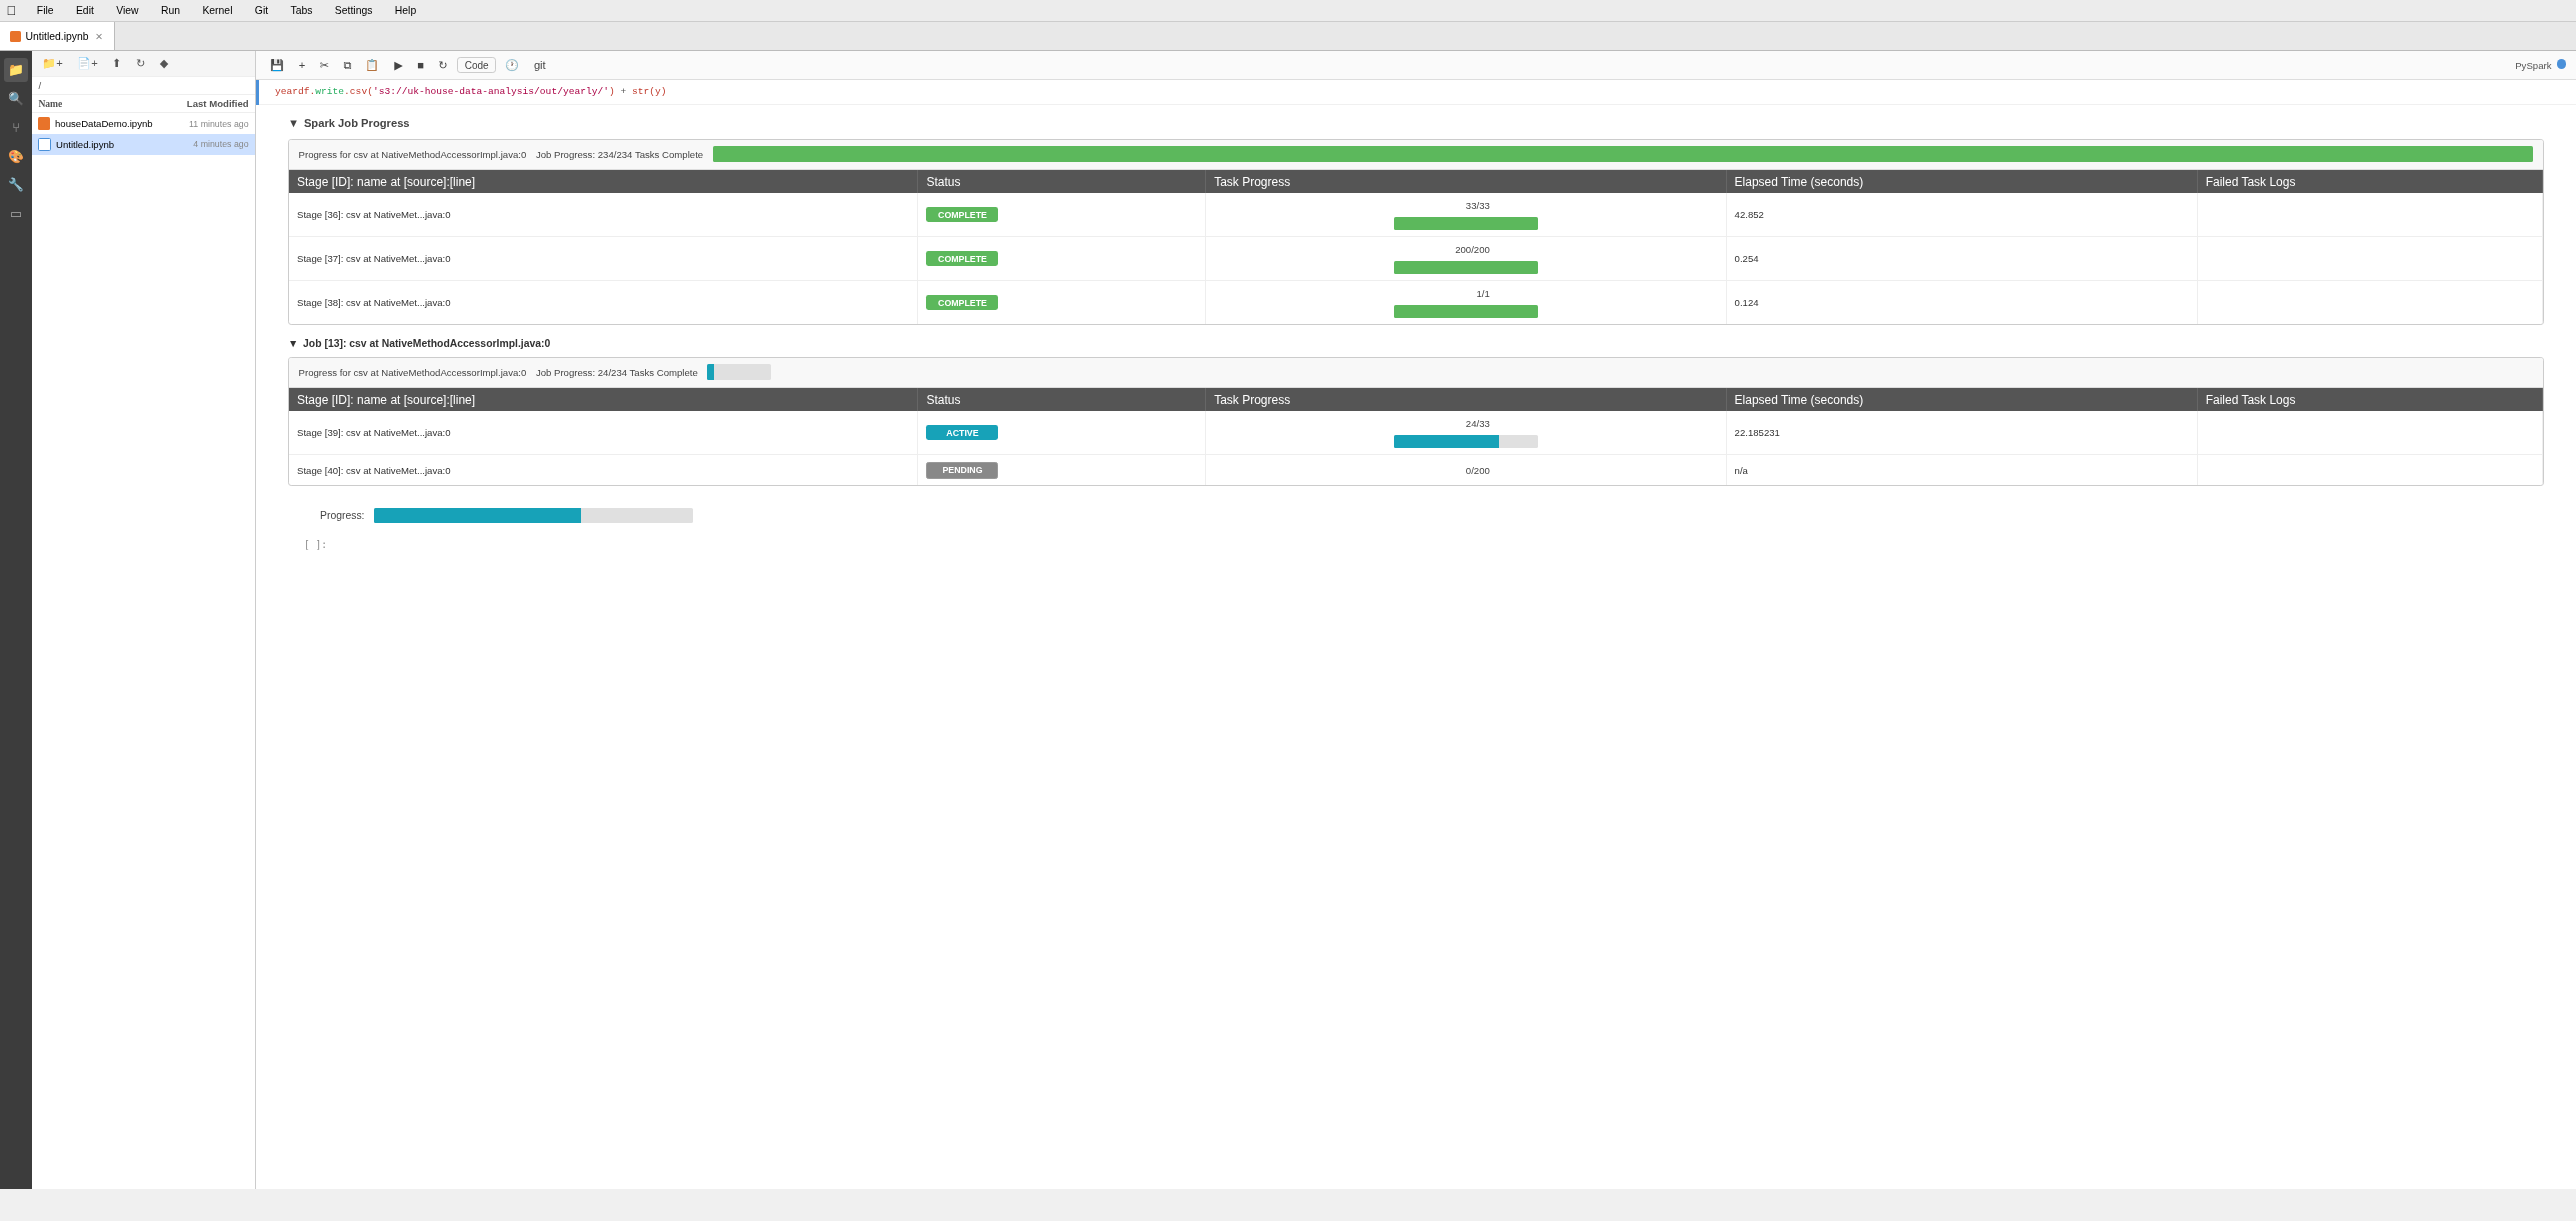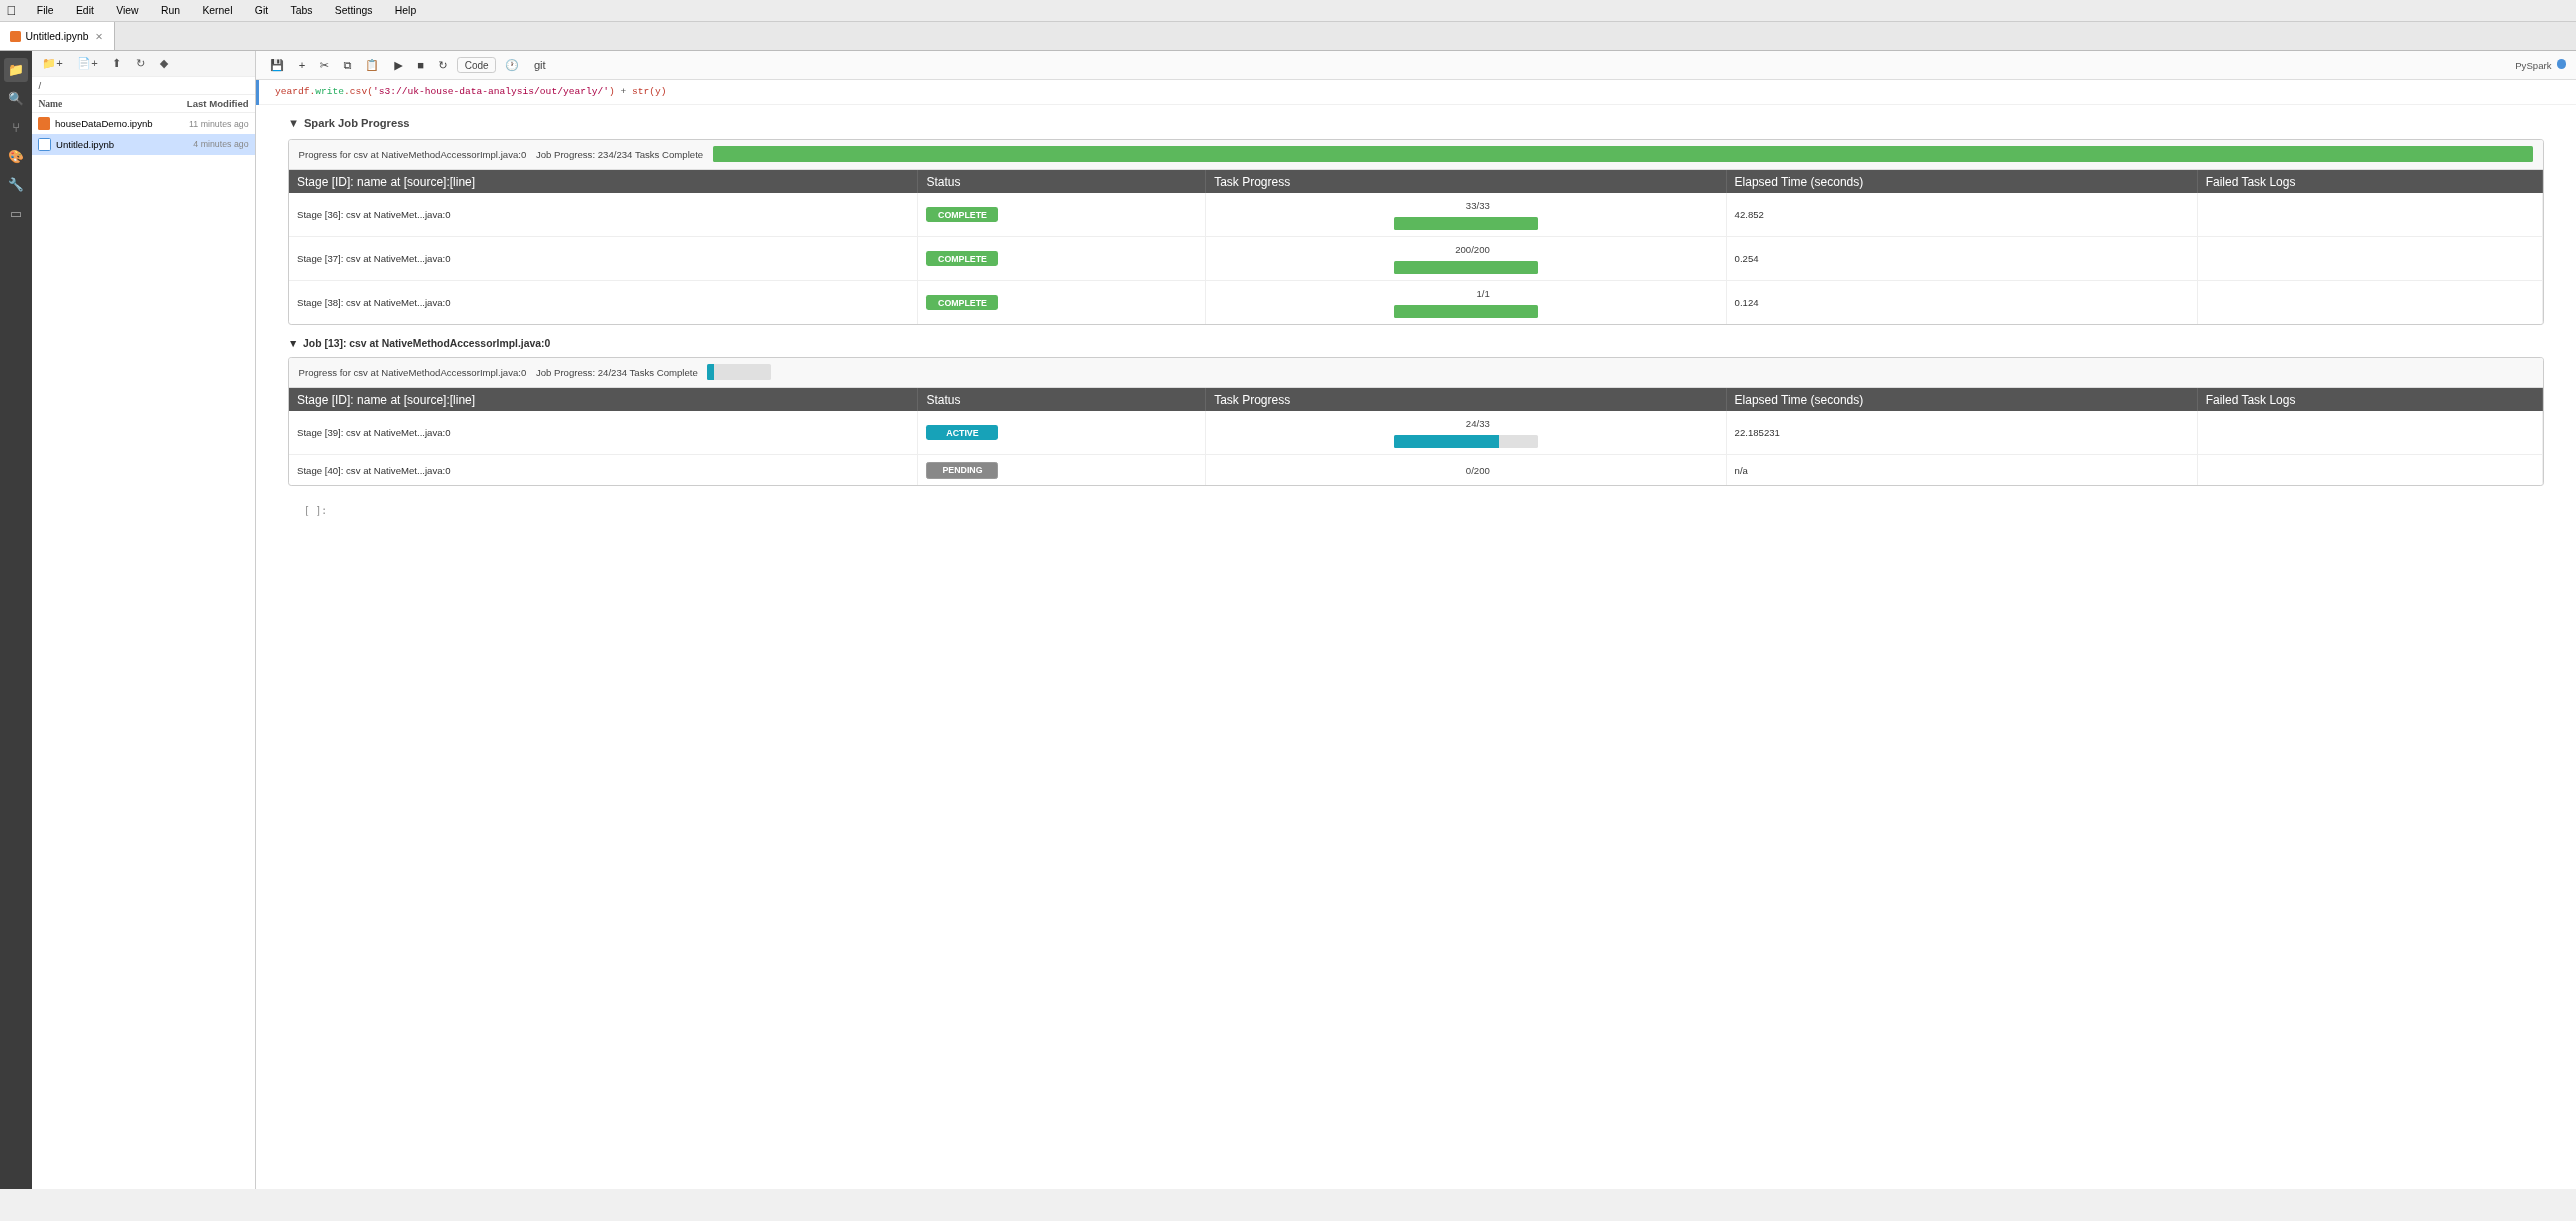--- a/index.html
+++ b/index.html
@@ -363,20 +363,26 @@
                   <span class="task-count">0/200</span>
                 </div>
               </td>
               <td>n/a</td>
               <td></td>
             </tr>
           </tbody>
         </table>
       </div>
 
+      <div class="bottom-progress">
+        <span class="bottom-progress-label">Progress:</span>
+        <div class="bottom-bar-wrap">
+          <div class="bottom-bar-fill"></div>
+        </div>
+      </div>
 
       <div class="empty-cell">
         <span>[ ]:</span>
       </div>
 
     </div>
   </div>
 </div>
 
 

